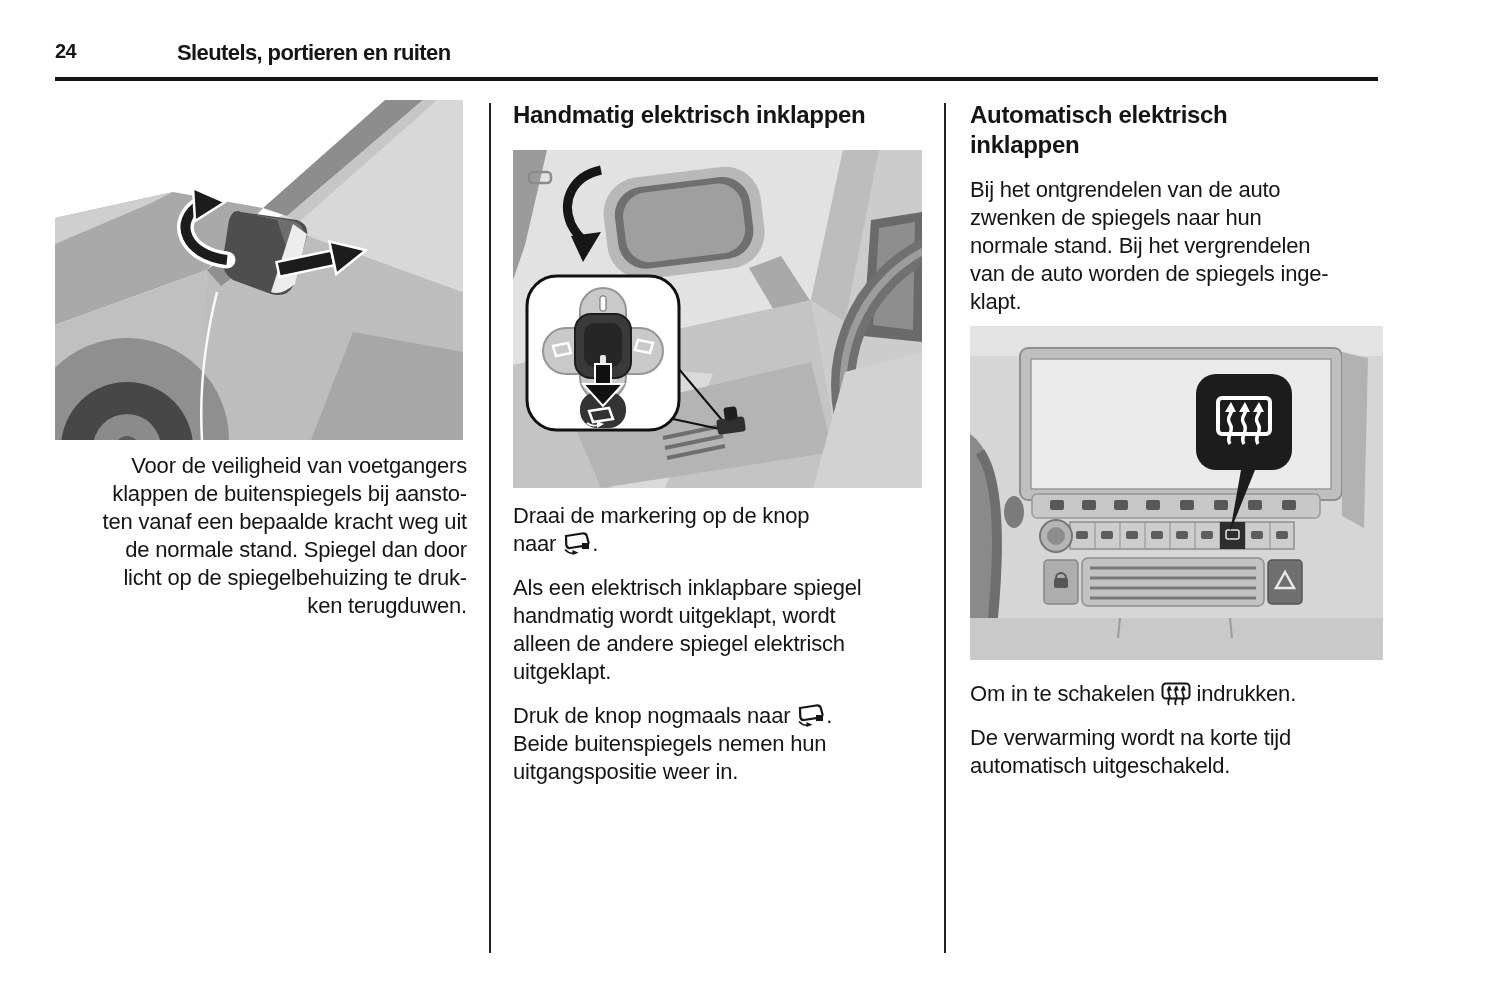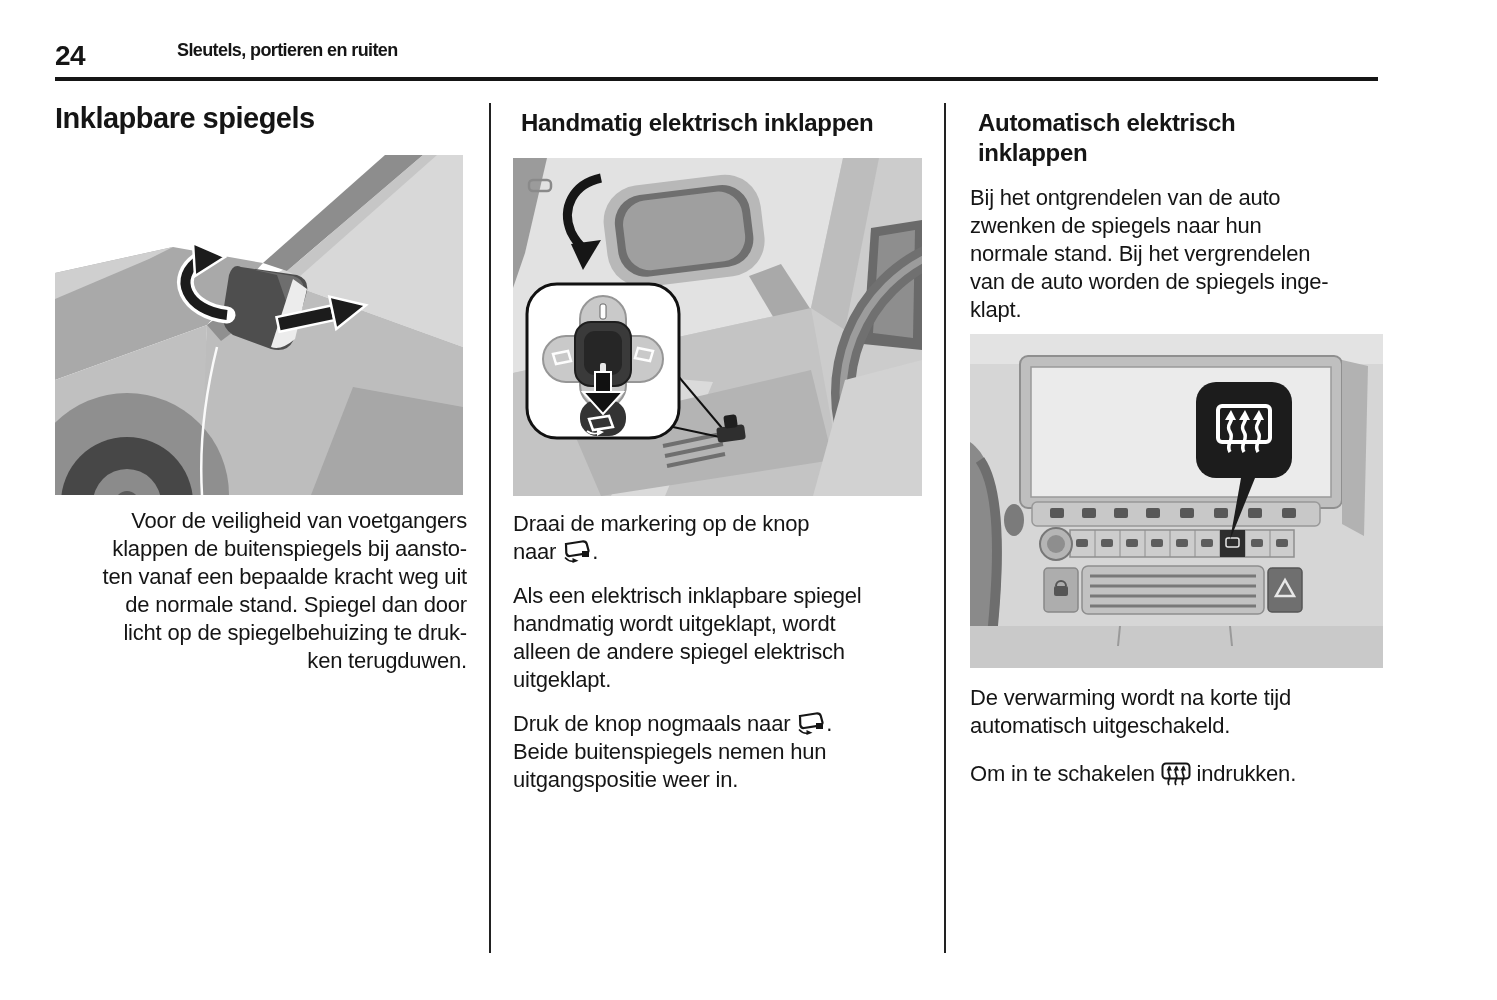--- a/index.html
+++ b/index.html
@@ -9,25 +9,25 @@
     font-family: "Liberation Sans", sans-serif;
     color: #151515;
     overflow: hidden;
     position: relative;
   }
   .abs { position: absolute; }
 
   
   .page-number {
     left: 55px; top: 40px;
-    font-size: 28px; font-weight: bold; letter-spacing: -0.5px;
+    font-size: 20px; font-weight: bold; letter-spacing: -0.5px;
   }
   .header-title {
     left: 177px; top: 40px;
-    font-size: 18px; font-weight: bold; letter-spacing: -0.6px;
+    font-size: 22px; font-weight: bold; letter-spacing: -0.6px;
   }
   .header-rule {
     left: 55px; top: 77px; width: 1323px; height: 4px;
     background: #151515;
   }
 
   
   .divider { width: 2px; background: #222; top: 103px; height: 850px; }
   .divider-1 { left: 489px; }
   .divider-2 { left: 944px; }
@@ -36,21 +36,21 @@
   .col { top: 100px; }
   .col-1 { left: 55px;  width: 412px; }
   .col-2 { left: 513px; width: 412px; }
   .col-3 { left: 970px; width: 372px; }
 
   h1.head-lg {
     margin: 0; font-size: 29px; line-height: 36px;
     font-weight: bold; letter-spacing: -0.5px;
   }
   h2.head-md {
-    margin: 8px; font-size: 24px; line-height: 30px;
+    margin: 0; font-size: 24px; line-height: 30px;
     font-weight: bold; letter-spacing: -0.3px;
   }
   .col-1 h1.head-lg { margin-bottom: 19px; }
   .col-2 h2.head-md { margin-bottom: 20px; }
   .col-3 h2.head-md { margin-bottom: 16px; }
   .head-lg.mid { margin-top: 22px; margin-bottom: 19px; }
 
   .figure { position: relative; display: block; }
   .fig-1 { width: 408px; height: 340px; }
   .fig-2 { width: 409px; height: 338px; }
@@ -73,21 +73,20 @@
 <body>
 
 <div class="abs page-number">24</div>
 <div class="abs header-title">Sleutels, portieren en ruiten</div>
 <div class="abs header-rule"></div>
 
 <div class="abs divider divider-1"></div>
 <div class="abs divider divider-2"></div>
 
 <div class="abs col col-1">
-  <h1 class="head-lg">Inklapbare spiegels</h1>
 
   <svg class="figure fig-1" viewBox="0 0 408 340">
     <rect width="408" height="340" fill="#ffffff"></rect>
 
     <polygon points="262,96 338,0 408,0 408,192 215,122" fill="#d8d8d8"></polygon>
 
     <polygon points="330,0 368,0 232,116 208,108" fill="#8d8d8d"></polygon>
     <polygon points="368,0 382,0 244,122 232,116" fill="#c6c6c6"></polygon>
 
     <polygon points="408,192 408,340 142,340 152,170 215,122" fill="#bdbdbd"></polygon>
@@ -342,31 +341,31 @@
         <path d="M274,118 c -5,-8 5,-12 0,-20 c -5,-8 4,-10 1,-16"></path>
         <path d="M288,118 c -5,-8 5,-12 0,-20 c -5,-8 4,-10 1,-16"></path>
       </g>
       <g fill="#ffffff">
         <polygon points="255,86 266,86 261,76"></polygon>
         <polygon points="269,86 280,86 275,76"></polygon>
         <polygon points="283,86 294,86 289,76"></polygon>
       </g>
     </g>
   </svg>
-
-  <p class="body-text">De verwarming wordt na korte tijd
-automatisch uitgeschakeld.</p>
 
   <p class="body-text after-fig"><span>Om in te schakelen </span><svg class="inline-icon" width="30" height="24" viewBox="0 0 30 24" style="vertical-align:-5px">
         <rect x="1.5" y="1.5" width="27" height="15" rx="3.5" fill="none" stroke="#151515" stroke-width="2"></rect>
         <g stroke="#151515" stroke-width="1.8" fill="none">
           <path d="M8,23 c -3,-4.5 3,-6.5 0,-11 c -2,-3.5 1.5,-5 0.5,-7.5"></path>
           <path d="M15,23 c -3,-4.5 3,-6.5 0,-11 c -2,-3.5 1.5,-5 0.5,-7.5"></path>
           <path d="M22,23 c -3,-4.5 3,-6.5 0,-11 c -2,-3.5 1.5,-5 0.5,-7.5"></path>
         </g>
         <g fill="#151515">
           <polygon points="5.5,8.5 11,8.5 8.2,3.5"></polygon>
           <polygon points="12.5,8.5 18,8.5 15.2,3.5"></polygon>
           <polygon points="19.5,8.5 25,8.5 22.2,3.5"></polygon>
         </g>
       </svg><span> indrukken.</span></p>
 
+  <p class="body-text">De verwarming wordt na korte tijd
+automatisch uitgeschakeld.</p>
+
 </div>
 
 </body></html>

